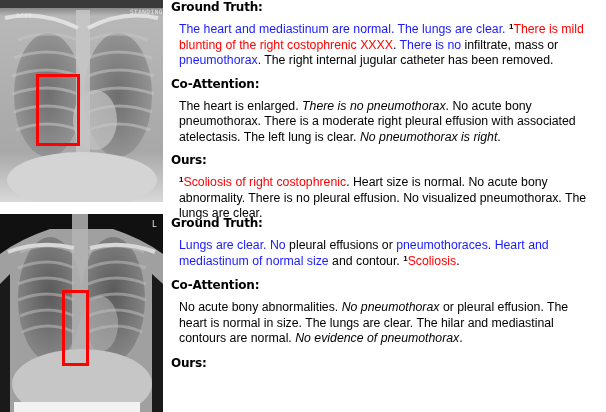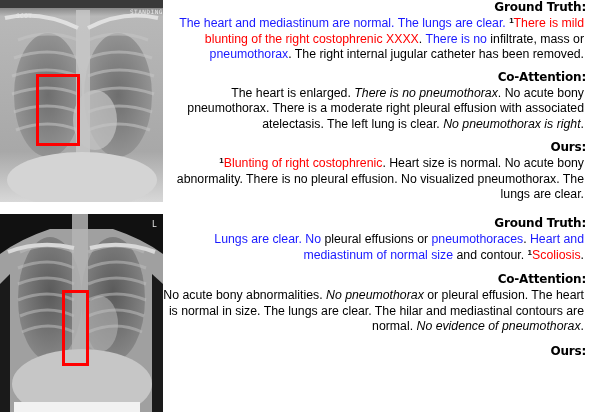--- a/index.html
+++ b/index.html
@@ -5,23 +5,23 @@
   html, body { margin: 0; padding: 0; background: #ffffff; }
   body { width: 606px; height: 412px; position: relative; overflow: hidden;
          font-family: "Liberation Sans", sans-serif; color: #000; }
   .xray { position: absolute; left: 0; width: 163px; overflow: hidden; }
   .xray svg { display: block; }
   #xray1 { top: 0; height: 202px; }
   #xray2 { top: 214px; height: 198px; }
   .xray-label { position: absolute; color: #e8e8e8; font-size: 6px; letter-spacing: 0.5px;
                 font-family: "DejaVu Sans Mono", monospace; }
   .roi-box { position: absolute; border: 3px solid #ff0000; box-sizing: border-box; }
-  .panel { position: absolute; left: 154px; width: 432px; font-size: 12.3px; line-height: 15.5px; text-align: right; }
+  .panel { position: absolute; left: 171px; width: 432px; font-size: 12.3px; line-height: 15.5px; }
   .head { font-family: "DejaVu Sans", sans-serif; font-weight: bold; font-size: 12px; line-height: 14px; letter-spacing: -0.2px; }
-  .body { margin: 2px; }
+  .body { margin: 8px; }
   .blue { color: #1a1aff; }
   .red { color: #ff0000; }
   .u { }
   .i { font-style: italic; }
   sup { font-size: 8px; font-weight: bold; line-height: 0; vertical-align: 4px; }
 </style>
 </head>
 <body>
 
 <div class="xray" id="xray1">
@@ -71,21 +71,21 @@
   <div>
     <div class="head">Ground Truth:</div>
     <p class="body"><span class="blue">The heart and mediastinum are normal.</span><span> </span><span class="blue">The lungs are clear.</span><span> </span><sup>1</sup><span class="red">There is mild blunting of the right costophrenic XXXX</span><span>. </span><span class="blue">There is no</span><span> infiltrate, mass or </span><span class="blue">pneumothorax</span><span>. The right internal jugular catheter has been removed.</span></p>
   </div>
   <div style="margin-top:7px;">
     <div class="head">Co-Attention:</div>
     <p class="body"><span class="u">The heart is enlarged</span><span>. </span><span class="i">There is no pneumothorax</span><span>. No acute bony pneumothorax. </span><span class="u">There is a moderate right pleural effusion with associated atelectasis</span><span>. The left lung is clear. </span><span class="i">No pneumothorax is right</span><span>.</span></p>
   </div>
   <div style="margin-top:8px;">
     <div class="head">Ours:</div>
-    <p class="body"><sup>1</sup><span class="red">Blunting of right costophrenic</span><span>. Heart size is normal. No acute bony abnormality. There is no pleural effusion. No visualized pneumothorax. The lungs are clear.</span></p>
+    <p class="body"><sup>1</sup><span class="red">Scoliosis of right costophrenic</span><span>. Heart size is normal. No acute bony abnormality. There is no pleural effusion. No visualized pneumothorax. The lungs are clear.</span></p>
   </div>
 </div>
 
 <div class="xray" id="xray2">
   <svg width="163" height="198" viewBox="0 0 163 198">
     <defs>
       <radialGradient id="lung2" cx="50%" cy="45%" r="60%">
         <stop offset="0%" stop-color="#5a5a5a"></stop>
           <stop offset="100%" stop-color="#8a8a8a"></stop>
       </radialGradient>

